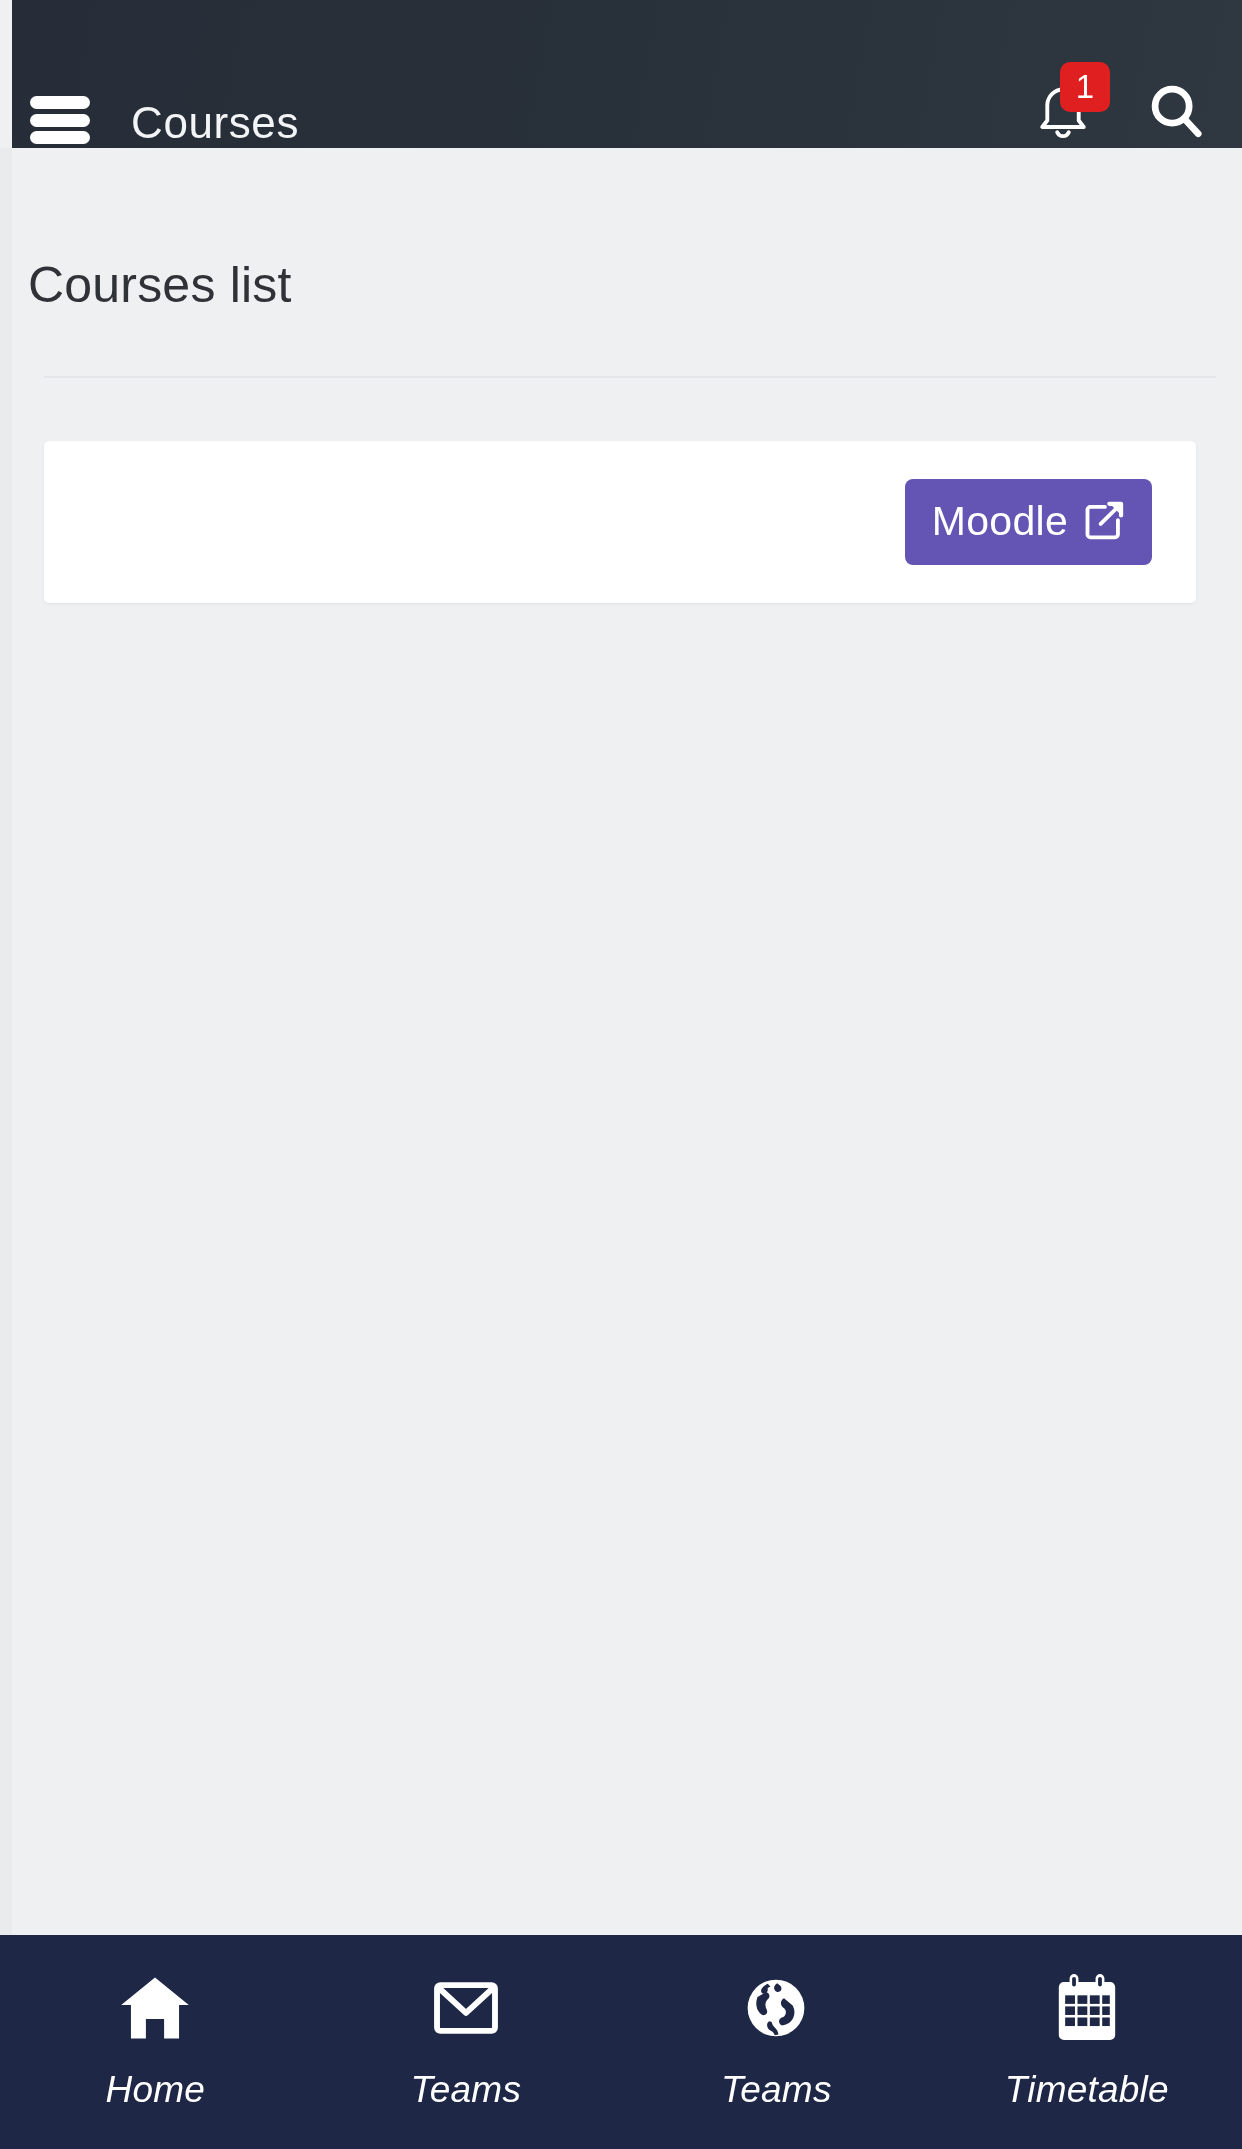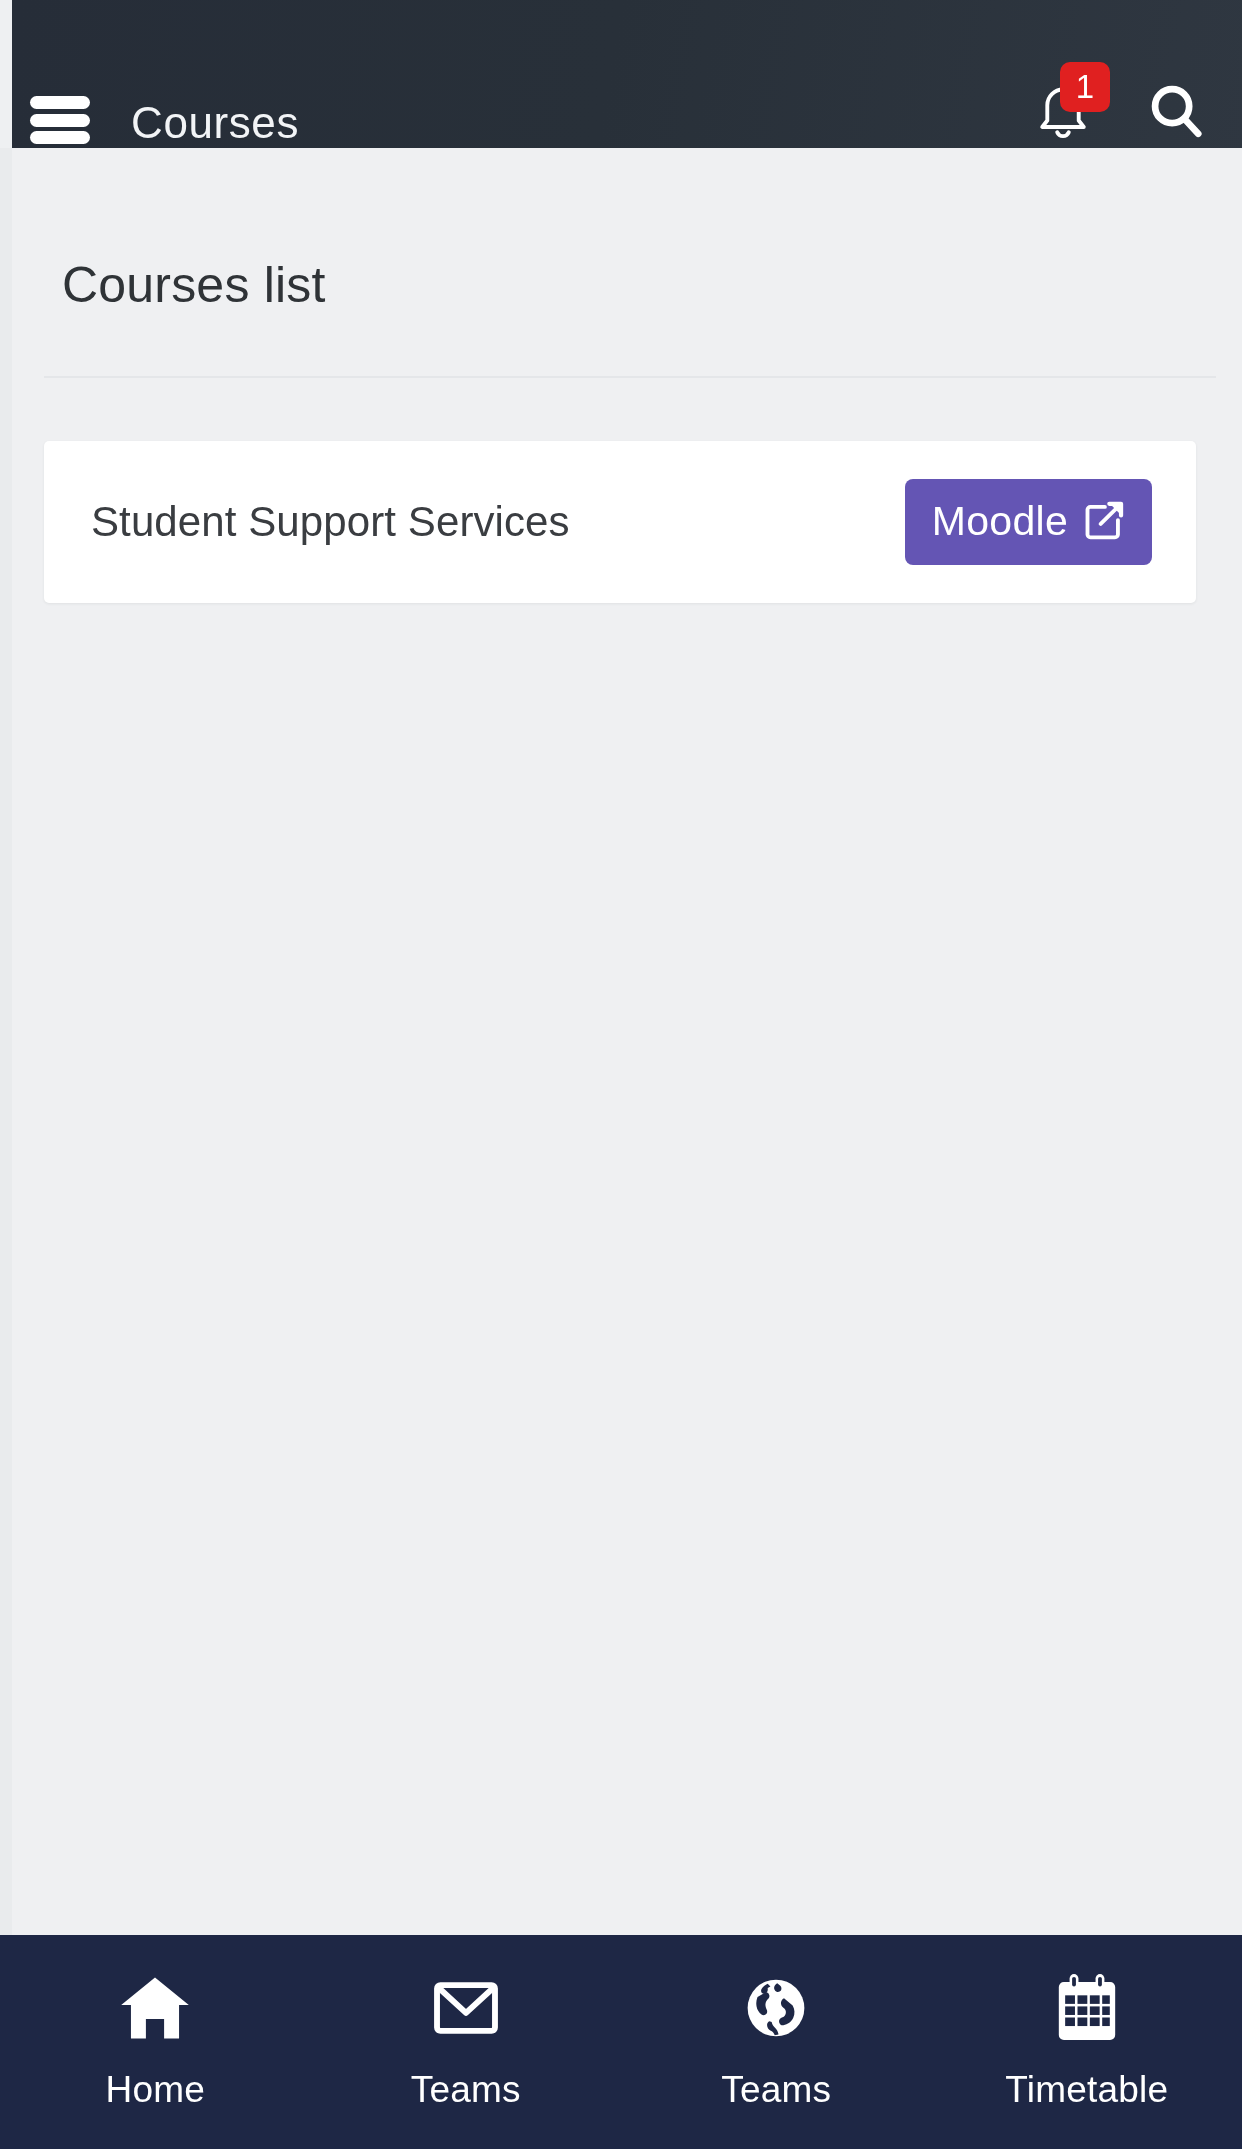--- a/index.html
+++ b/index.html
@@ -112,21 +112,21 @@
     content: "";
     position: absolute;
     top: 0; left: 0;
     width: 12px; height: 100%;
     background: #e9ebed;
   }
 
   .page-title {
     position: absolute;
     top: 108px;
-    left: 62px;
+    left: 28px;
     font-size: 50px;
     font-weight: 400;
     color: #2f3337;
     letter-spacing: 0.2px;
   }
 
   .title-divider {
     position: absolute;
     top: 228px;
     left: 44px;
@@ -209,20 +209,21 @@
     align-items: center;
     justify-content: center;
   }
 
   .nav-label {
     margin-top: 20px;
     color: #ffffff;
     font-size: 37px;
     font-weight: 400;
     letter-spacing: 0.2px;
+    font-style: italic;
   }
 </style>
 </head>
 <body>
 
 <div class="app-header">
 
   <div class="hamburger">
     <span></span>
     <span></span>
@@ -256,21 +257,20 @@
 
   </div>
 </div>
 
 <div class="content-area">
 
   <div class="page-title">Courses list</div>
   <div class="title-divider"></div>
 
   <div class="course-card">
-    <div class="course-name">Student Support Services</div>
     <div class="card-spacer"></div>
     <button class="moodle-btn">
       <span class="btn-label">Moodle</span>
       <span class="ext-icon">
         <svg width="44" height="44" viewBox="0 0 24 24" fill="none" stroke="#ffffff" stroke-width="2.1" stroke-linecap="round" stroke-linejoin="round">
           <path d="M12.5 4.3H4.6A1.6 1.6 0 0 0 3 5.9v13.4a1.6 1.6 0 0 0 1.6 1.6H18a1.6 1.6 0 0 0 1.6-1.6v-7.8"></path>
           <path d="M10.2 13.6 21 2.9"></path>
           <path d="M14.9 2.6H21.3v6.4" stroke-width="2.3"></path>
           <path d="M15.2 2.6 21.3 2.6 21.3 8.7 Z" fill="#ffffff" stroke="none"></path>
         </svg>

